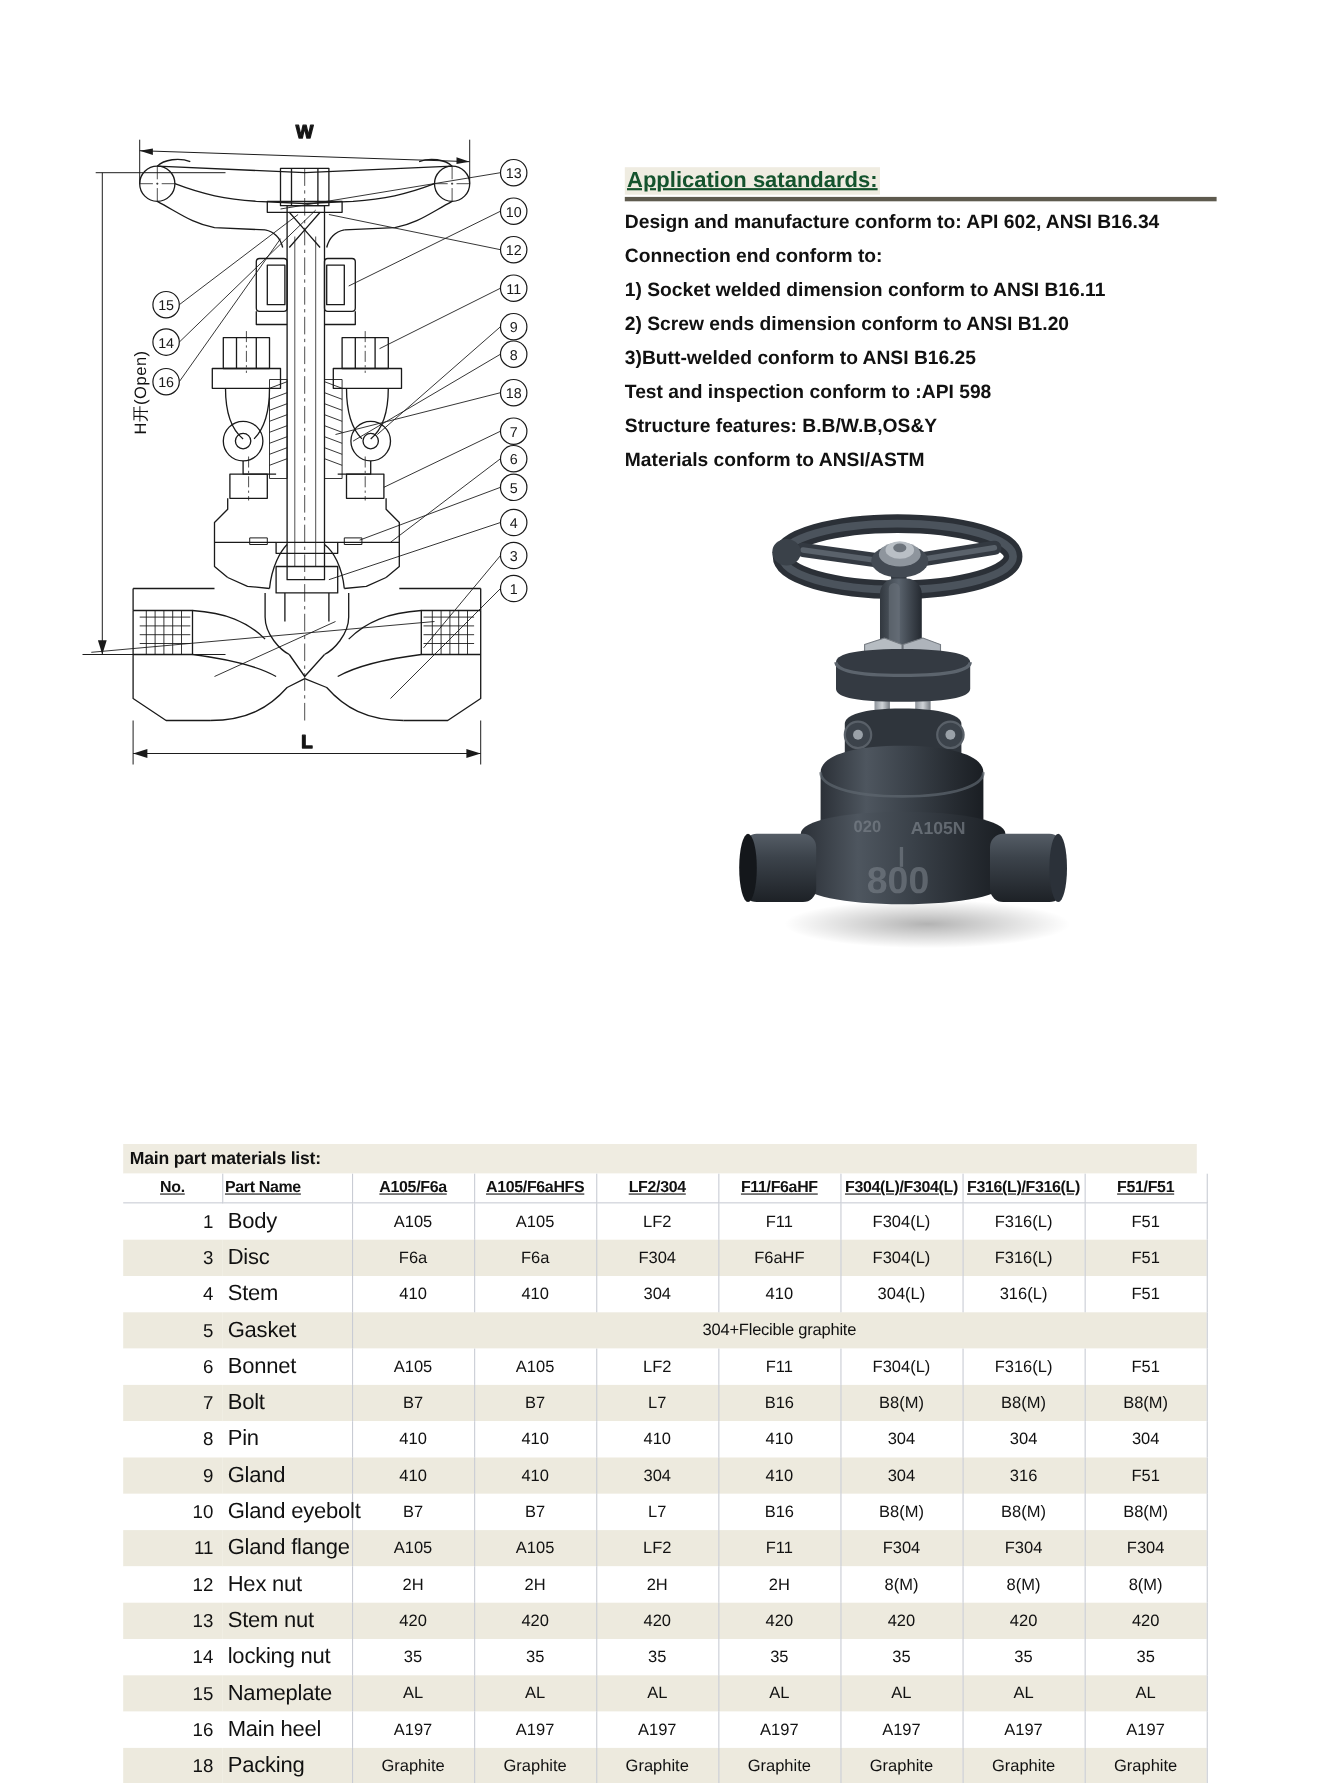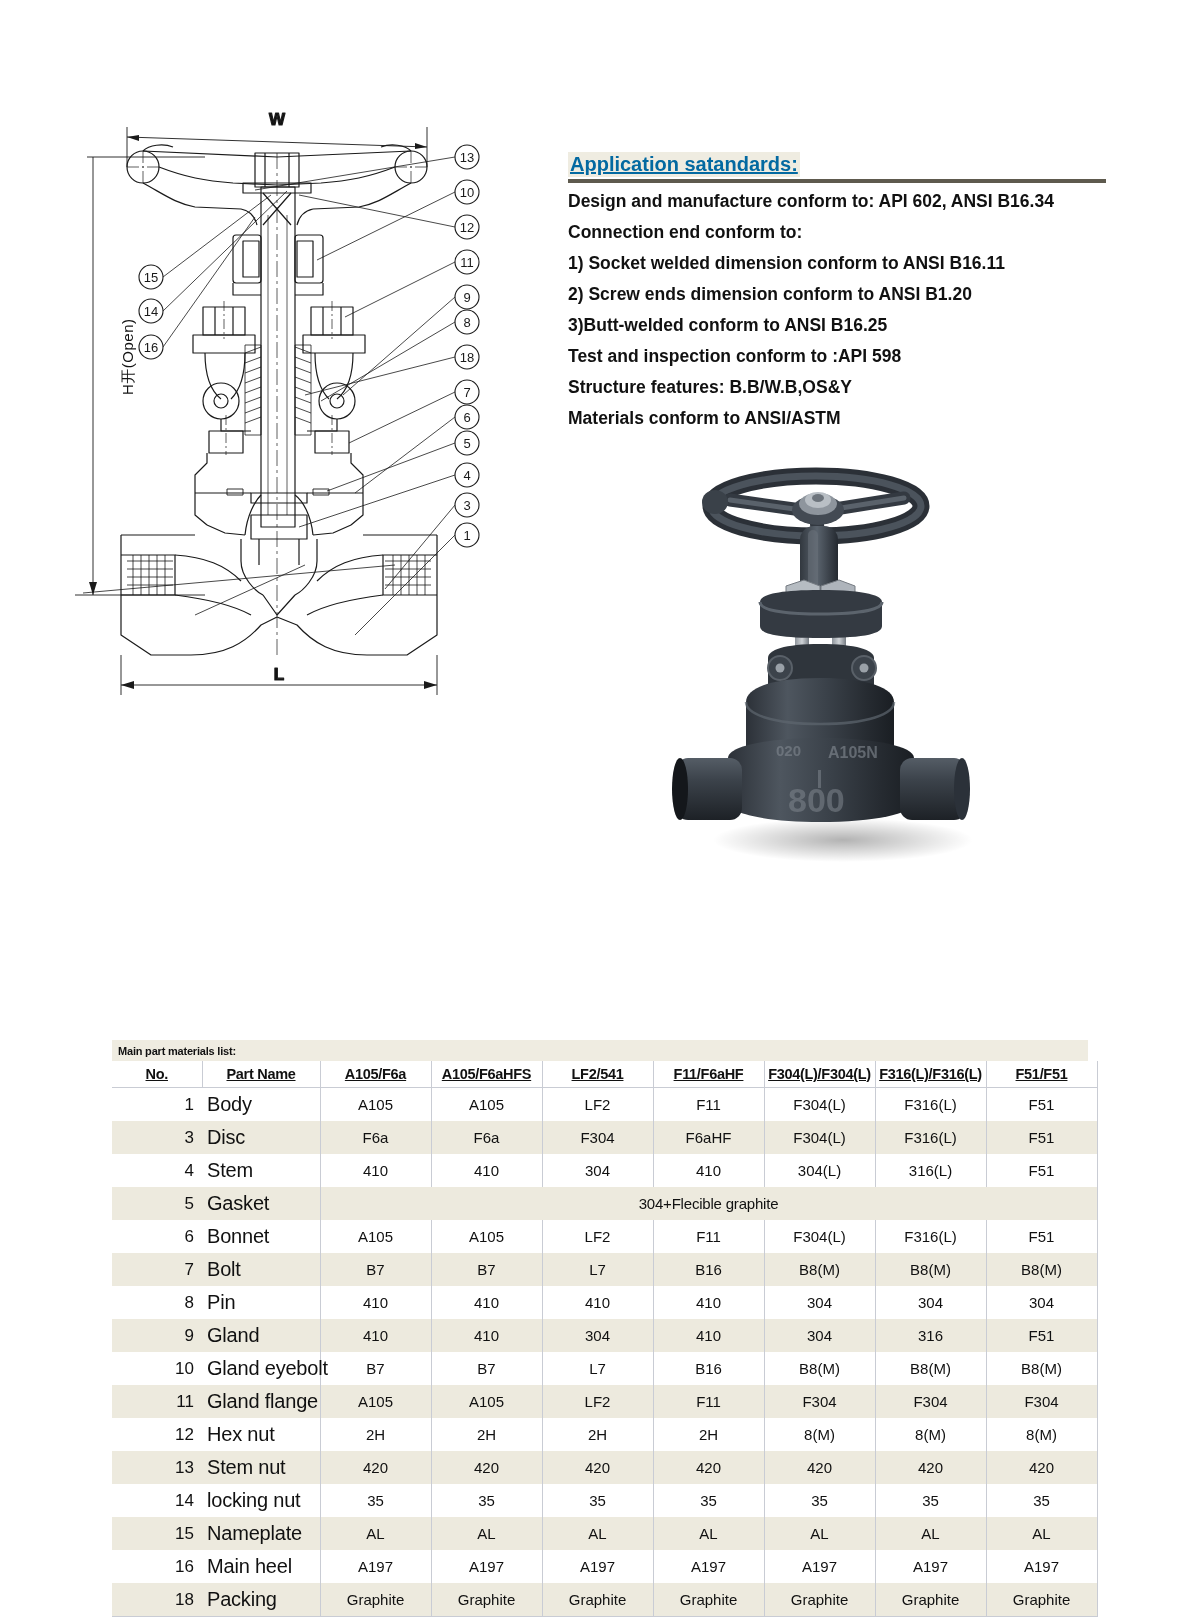--- a/index.html
+++ b/index.html
@@ -20,52 +20,52 @@
   #drawing-svg{display:block;}
   .dim-label{font-family:"Liberation Sans",sans-serif;font-size:17px;fill:#111;font-weight:600;}
   .vert-label{position:absolute;left:64px;top:300px;transform:rotate(-90deg);transform-origin:left top;
     font-size:15px;letter-spacing:.5px;white-space:nowrap;color:#111;}
 
   .callout-num{font-family:"Liberation Sans",sans-serif;font-size:13px;fill:#1a1a1a;text-anchor:middle;}
 
   
   #standards{position:absolute;left:568px;top:152px;width:540px;}
   #standards-title{
-    font-size:20px;font-weight:700;color:#0369a1;text-decoration:underline;
+    font-size:20px;font-weight:700;color:#14532d;text-decoration:underline;
     background:#efece1;padding:1px 2px;display:inline-block;margin-bottom:2px;
   }
   #standards-bar{height:4px;background:#5e5a4e;width:538px;margin-bottom:3px;}
   .std-line{font-size:17.5px;font-weight:700;line-height:31px;color:#111;white-space:nowrap;}
 
   
   #photo-panel{position:absolute;left:668px;top:440px;width:330px;height:460px;}
 
   
   #table-section{position:absolute;left:112px;top:1040px;width:976px;}
   #table-title{
-    background:#efece1;font-size:11px;font-weight:700;color:#111;
+    background:#efece1;font-size:16px;font-weight:700;color:#111;
     padding:5px 6px 4px 6px;letter-spacing:-0.2px;
   }
   table{border-collapse:collapse;width:976px;table-layout:fixed;background:#fff;}
   th,td{
     font-size:15px;text-align:center;color:#111;
     border-right:1px solid #c9ccd4;
     padding:5px 2px 5px 2px;
     overflow:visible;white-space:nowrap;
   }
   thead th{
     background:#fff;font-weight:700;font-size:14.5px;
     border-bottom:1px solid #c9ccd4;letter-spacing:-0.3px;text-decoration:underline;
   }
   tbody tr:nth-child(odd){background:#ffffff;}
   tbody tr:nth-child(even){background:#edeade;}
   tbody tr td:first-child{text-align:right;padding-right:8px;font-size:17px;border-right:none;}
   tbody tr td:nth-child(2){text-align:left;padding-left:5px;font-size:20px;letter-spacing:-0.2px;}
   thead th:first-child{text-align:center;}
-  thead th:nth-child(2){text-align:center;}
+  thead th:nth-child(2){text-align:left;}
   tbody tr:last-child td{border-bottom:1px solid #c9ccd4;}
   .col-no{width:90px;}
   .col-name{width:118px;}
   .col-mat{width:111px;}
   .gasket-span{text-align:center !important;font-size:15px;letter-spacing:-0.2px;}
 </style>
 </head>
 <body>
 
 <div id="top-section">
@@ -494,21 +494,21 @@
         <col class="col-mat">
         <col class="col-mat">
         <col class="col-mat">
     </colgroup>
     <thead>
       <tr>
         <th>No.</th>
         <th>Part Name</th>
         <th>A105/F6a</th>
         <th>A105/F6aHFS</th>
-        <th>LF2/541</th>
+        <th>LF2/304</th>
         <th>F11/F6aHF</th>
         <th>F304(L)/F304(L)</th>
         <th>F316(L)/F316(L)</th>
         <th>F51/F51</th>
       </tr>
     </thead>
     <tbody id="materials-tbody">
         <tr>
           <td>1</td>
           <td>Body</td>

